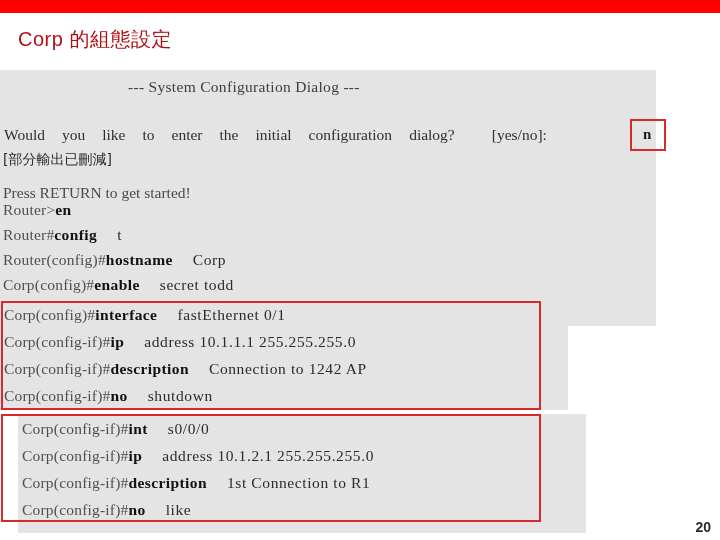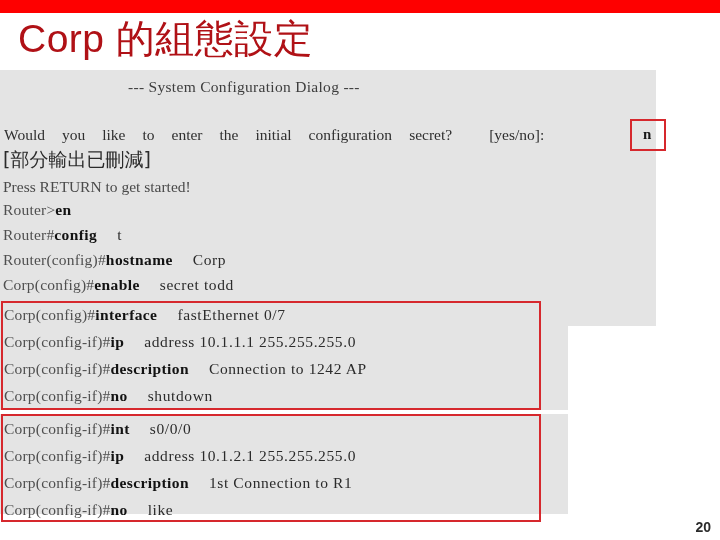--- a/index.html
+++ b/index.html
@@ -23,21 +23,21 @@
     width: 720px;
     height: 13px;
     background: #fe0000;
   }
 
   
   .slide-title {
     position: absolute;
     left: 18px;
     top: 19px;
-    font-size: 39px;
+    font-size: 20px;
     line-height: 40px;
     color: #b01116;
     white-space: nowrap;
     letter-spacing: 0.5px;
   }
 
   
   .term-panel {
     position: absolute;
     background: #e4e4e4;
@@ -53,24 +53,24 @@
   }
 
   #panel-fa {
     left: 0px;
     top: 300px;
     width: 568px;
     height: 110px;
   }
 
   #panel-s0 {
-    left: 0px;
+    left: 18px;
     top: 414px;
     width: 568px;
-    height: 100px;
+    height: 119px;
   }
 
   .red-box {
     position: absolute;
     border: 2px solid #d6282d;
     box-sizing: border-box;
   }
 
   #box-fa {
     left: 1px;
@@ -134,21 +134,21 @@
     display: flex;
     white-space: nowrap;
     font-size: 15.5px;
     color: #2f2f2f;
   }
   .justified-row > span { margin-right: 17px; }
   .justified-row > span:last-child { margin-right: 0; padding-left: 20px; }
 
   .cjk {
     font-family: "DejaVu Sans", "Liberation Sans", sans-serif;
-    font-size: 19px;
+    font-size: 14px;
     color: #2b2b2b;
   }
 
   .answer-char {
     position: absolute;
     left: 643px;
     top: 126px;
     font-family: "Liberation Serif", "DejaVu Serif", serif;
     font-size: 15px;
     font-weight: bold;
@@ -179,42 +179,42 @@
 
   <div class="justified-row" id="question-row" style="left:4px; top:56px;">
       <span>Would</span>
       <span>you</span>
       <span>like</span>
       <span>to</span>
       <span>enter</span>
       <span>the</span>
       <span>initial</span>
       <span>configuration</span>
-      <span>secret?</span>
+      <span>dialog?</span>
       <span>[yes/no]:</span>
     </div>
 
   <div class="tline cjk" style="left:3px; top:80px;">[部分輸出已刪減]</div>
 
-  <div class="tline dim" style="left:3px; top:108px;">Press  RETURN  to  get  started!</div>
+  <div class="tline dim" style="left:3px; top:114px;">Press  RETURN  to  get  started!</div>
 
   <div id="session-lines">
       <div class="tline" style="left: 3px; top: 131px;"><span class="prompt">Router&gt;</span><span class="cmd">en</span></div>
       <div class="tline" style="left: 3px; top: 156px;"><span class="prompt">Router#</span><span class="cmd">config</span><span class="sp-md"></span><span class="arg">t</span></div>
       <div class="tline" style="left: 3px; top: 181px;"><span class="prompt">Router(config)#</span><span class="cmd">hostname</span><span class="sp-md"></span><span class="arg">Corp</span></div>
       <div class="tline" style="left: 3px; top: 206px;"><span class="prompt">Corp(config)#</span><span class="cmd">enable</span><span class="sp-md"></span><span class="arg">secret   todd</span></div>
     </div>
 </div>
 
 <div class="red-box" id="box-answer"></div>
 <div class="answer-char">n</div>
 
 <div class="term-panel" id="panel-fa">
   <div id="fa-lines">
-      <div class="tline" style="left: 4px; top: 6px;"><span class="prompt">Corp(config)#</span><span class="cmd">interface</span><span class="sp-md"></span><span class="arg">fastEthernet    0/7</span></div>
+      <div class="tline" style="left: 4px; top: 6px;"><span class="prompt">Corp(config)#</span><span class="cmd">interface</span><span class="sp-md"></span><span class="arg">fastEthernet    0/1</span></div>
       <div class="tline" style="left: 4px; top: 33px;"><span class="prompt">Corp(config-if)#</span><span class="cmd">ip</span><span class="sp-md"></span><span class="arg">address    10.1.1.1    255.255.255.0</span></div>
       <div class="tline" style="left: 4px; top: 60px;"><span class="prompt">Corp(config-if)#</span><span class="cmd">description</span><span class="sp-md"></span><span class="arg">Connection  to  1242   AP</span></div>
       <div class="tline" style="left: 4px; top: 87px;"><span class="prompt">Corp(config-if)#</span><span class="cmd">no</span><span class="sp-md"></span><span class="arg">shutdown</span></div>
     </div>
 </div>
 <div class="red-box" id="box-fa"></div>
 
 <div class="term-panel" id="panel-s0">
   <div id="s0-lines">
       <div class="tline" style="left: 4px; top: 6px;"><span class="prompt">Corp(config-if)#</span><span class="cmd">int</span><span class="sp-md"></span><span class="arg">s0/0/0</span></div>

